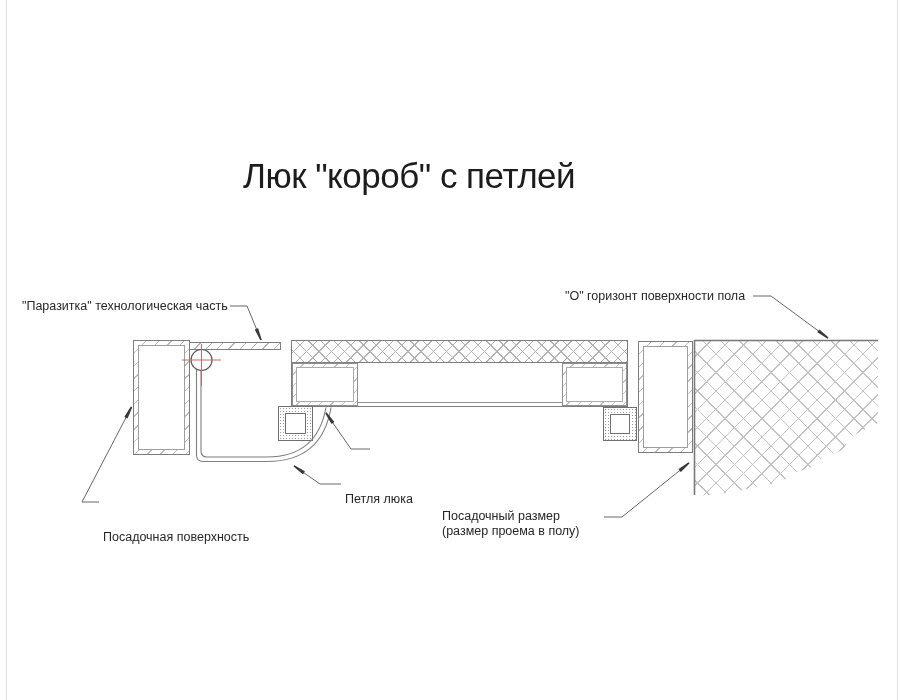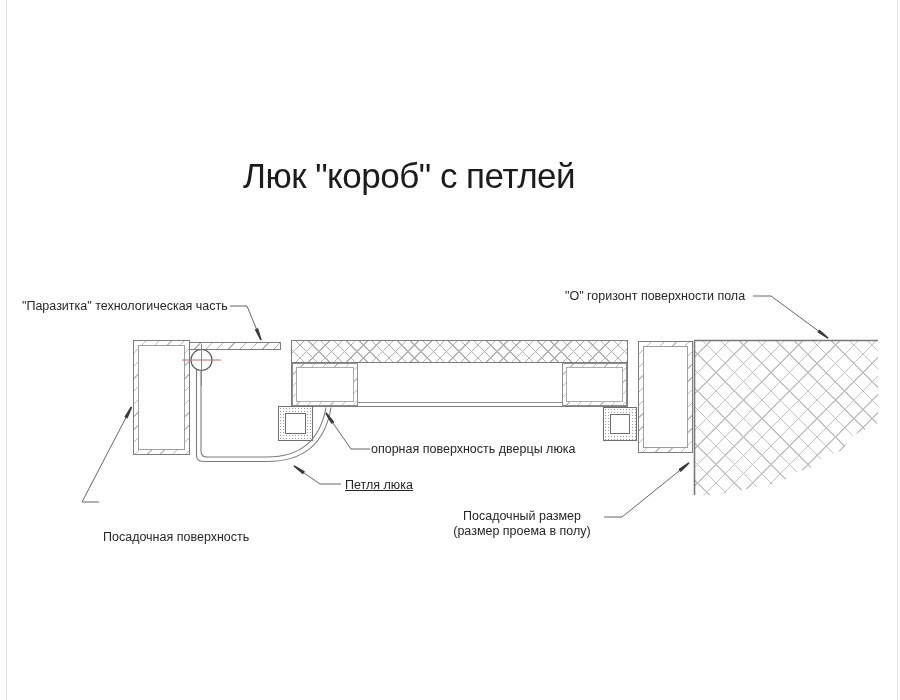--- a/index.html
+++ b/index.html
@@ -115,29 +115,28 @@
   <div class="frame-box" style="left:638px;top:341px;width:55px;height:112px;">
     <div class="frame-inner"></div>
   </div>
 
   <div class="floor-fill" style="left:694px;top:340px;width:184px;height:157px;"></div>
 
   <div class="lbl" style="left:22px;top:299px;">"Паразитка" технологическая часть</div>
 
   <div class="lbl" style="left:565px;top:289px;">"О" горизонт поверхности пола</div>
 
-  <div class="lbl" style="left:371px;top:442px;">опорная поверхность дверцы люка</div>
 
-  <div class="lbl" style="left:345px;top:478px;text-decoration:underline;">Петля люка</div>
+  <div class="lbl" style="left:345px;top:492px;">Петля люка</div>
 
   <div class="lbl" style="left:103px;top:494px;margin-top:36px;">
     <div>Посадочная поверхность</div>
   </div>
 
-  <div class="lbl" style="left:442px;top:509px;width:160px;text-align:center;">
+  <div class="lbl" style="left:442px;top:509px;width:160px;text-align:left;">
     <div>Посадочный размер</div>
     <div>(размер проема в полу)</div>
   </div>
 
   <svg class="overlay" width="900" height="700" viewBox="0 0 900 700">
     <defs>
       <marker id="arr" markerUnits="userSpaceOnUse" markerWidth="14" markerHeight="10" viewBox="0 0 14 10" refX="13" refY="5" orient="auto">
         <path d="M1,4 L13,5 L1,6 L3.5,5 z" fill="#3a3a3a" stroke="#3a3a3a" stroke-width="1.6"></path>
       </marker>
     </defs>

